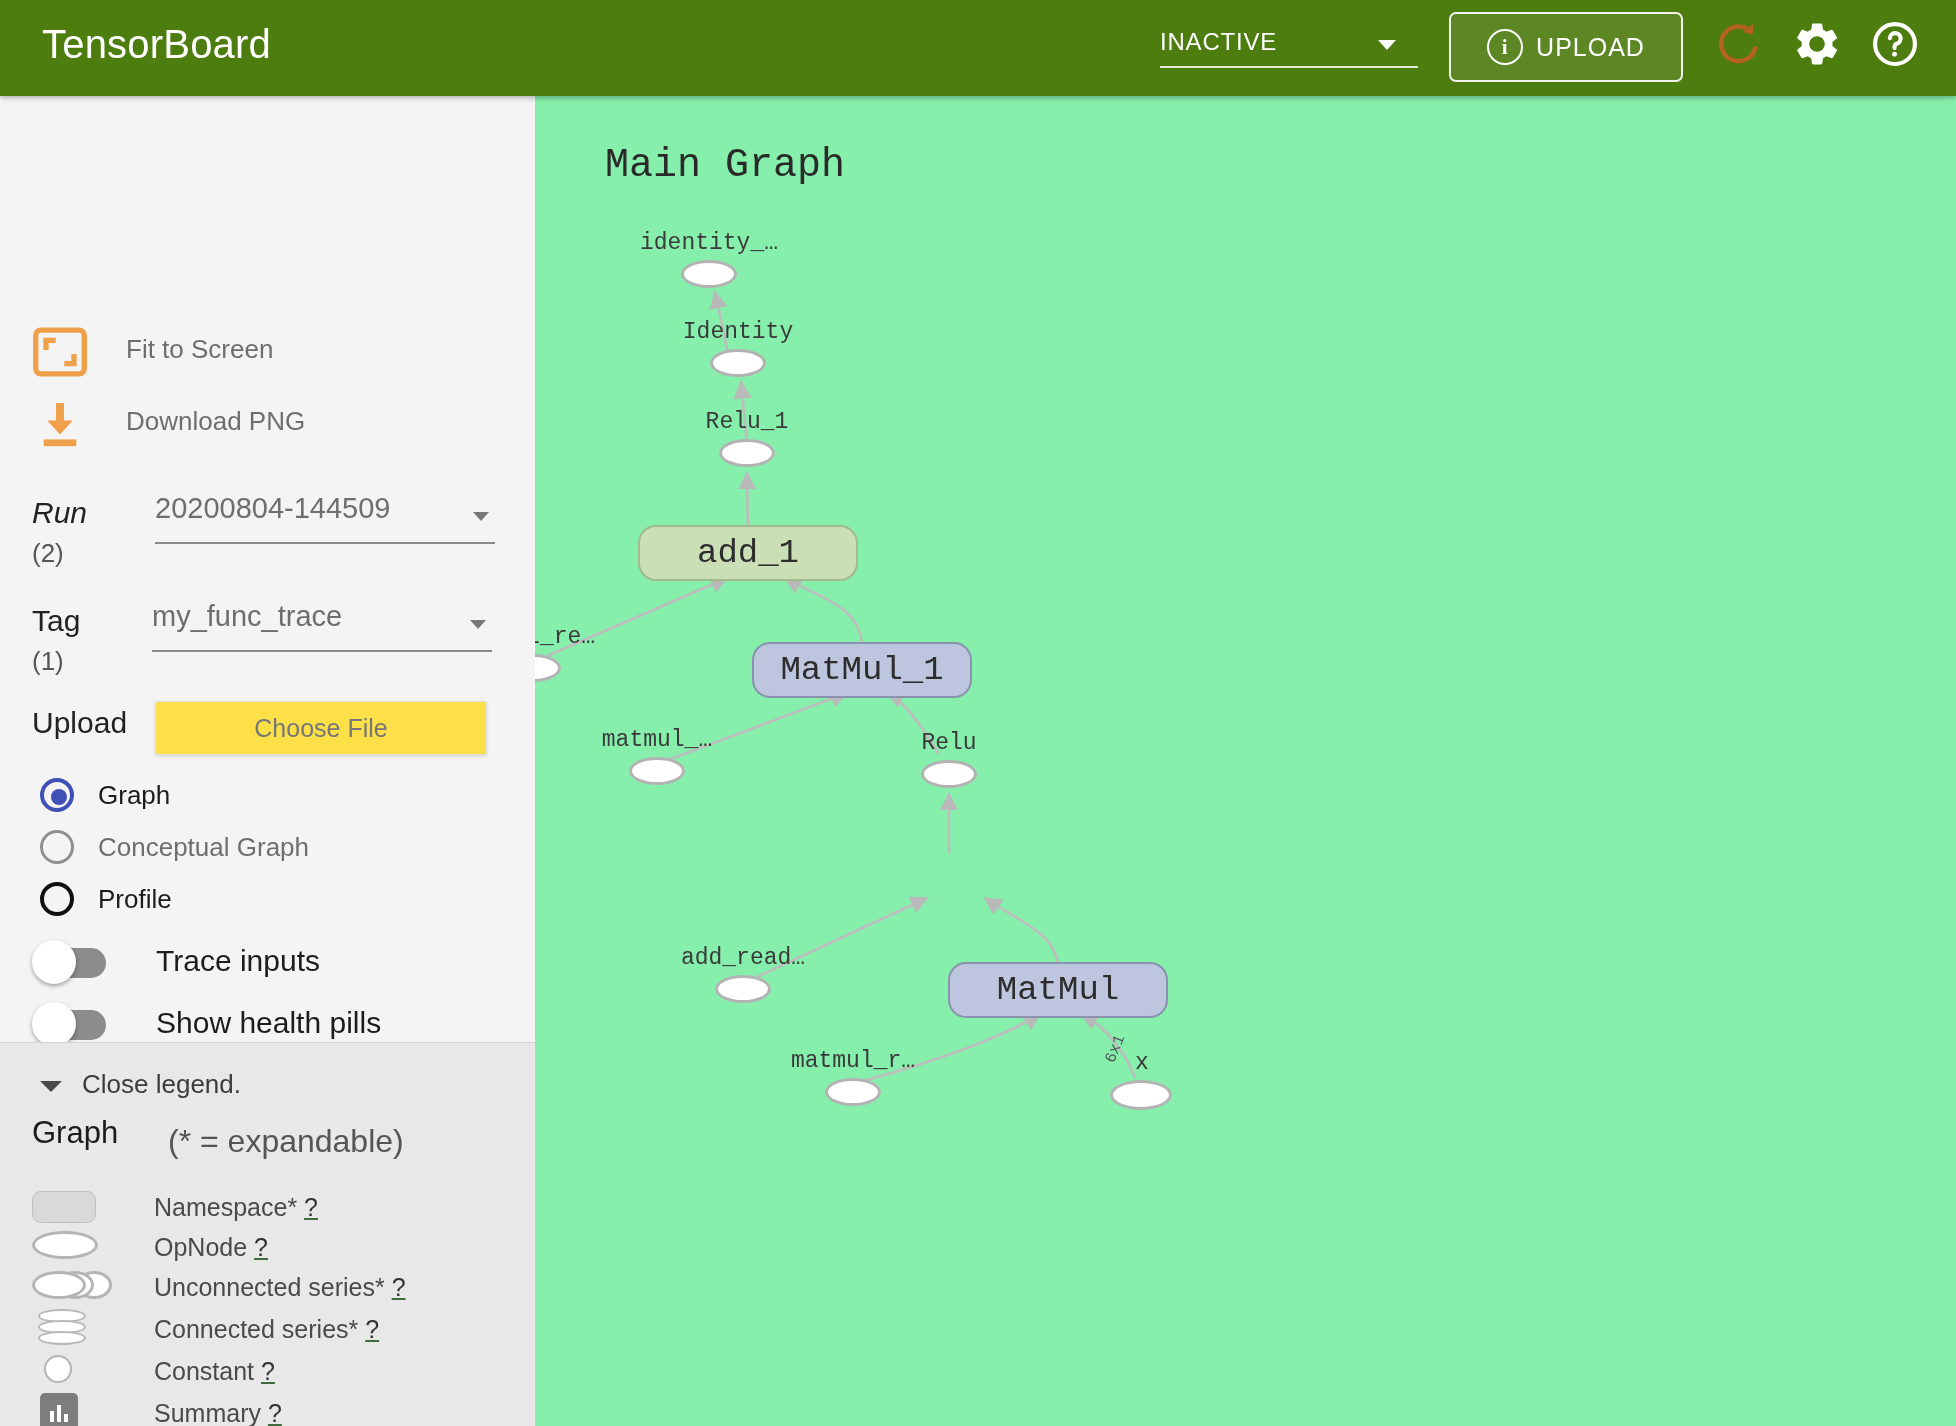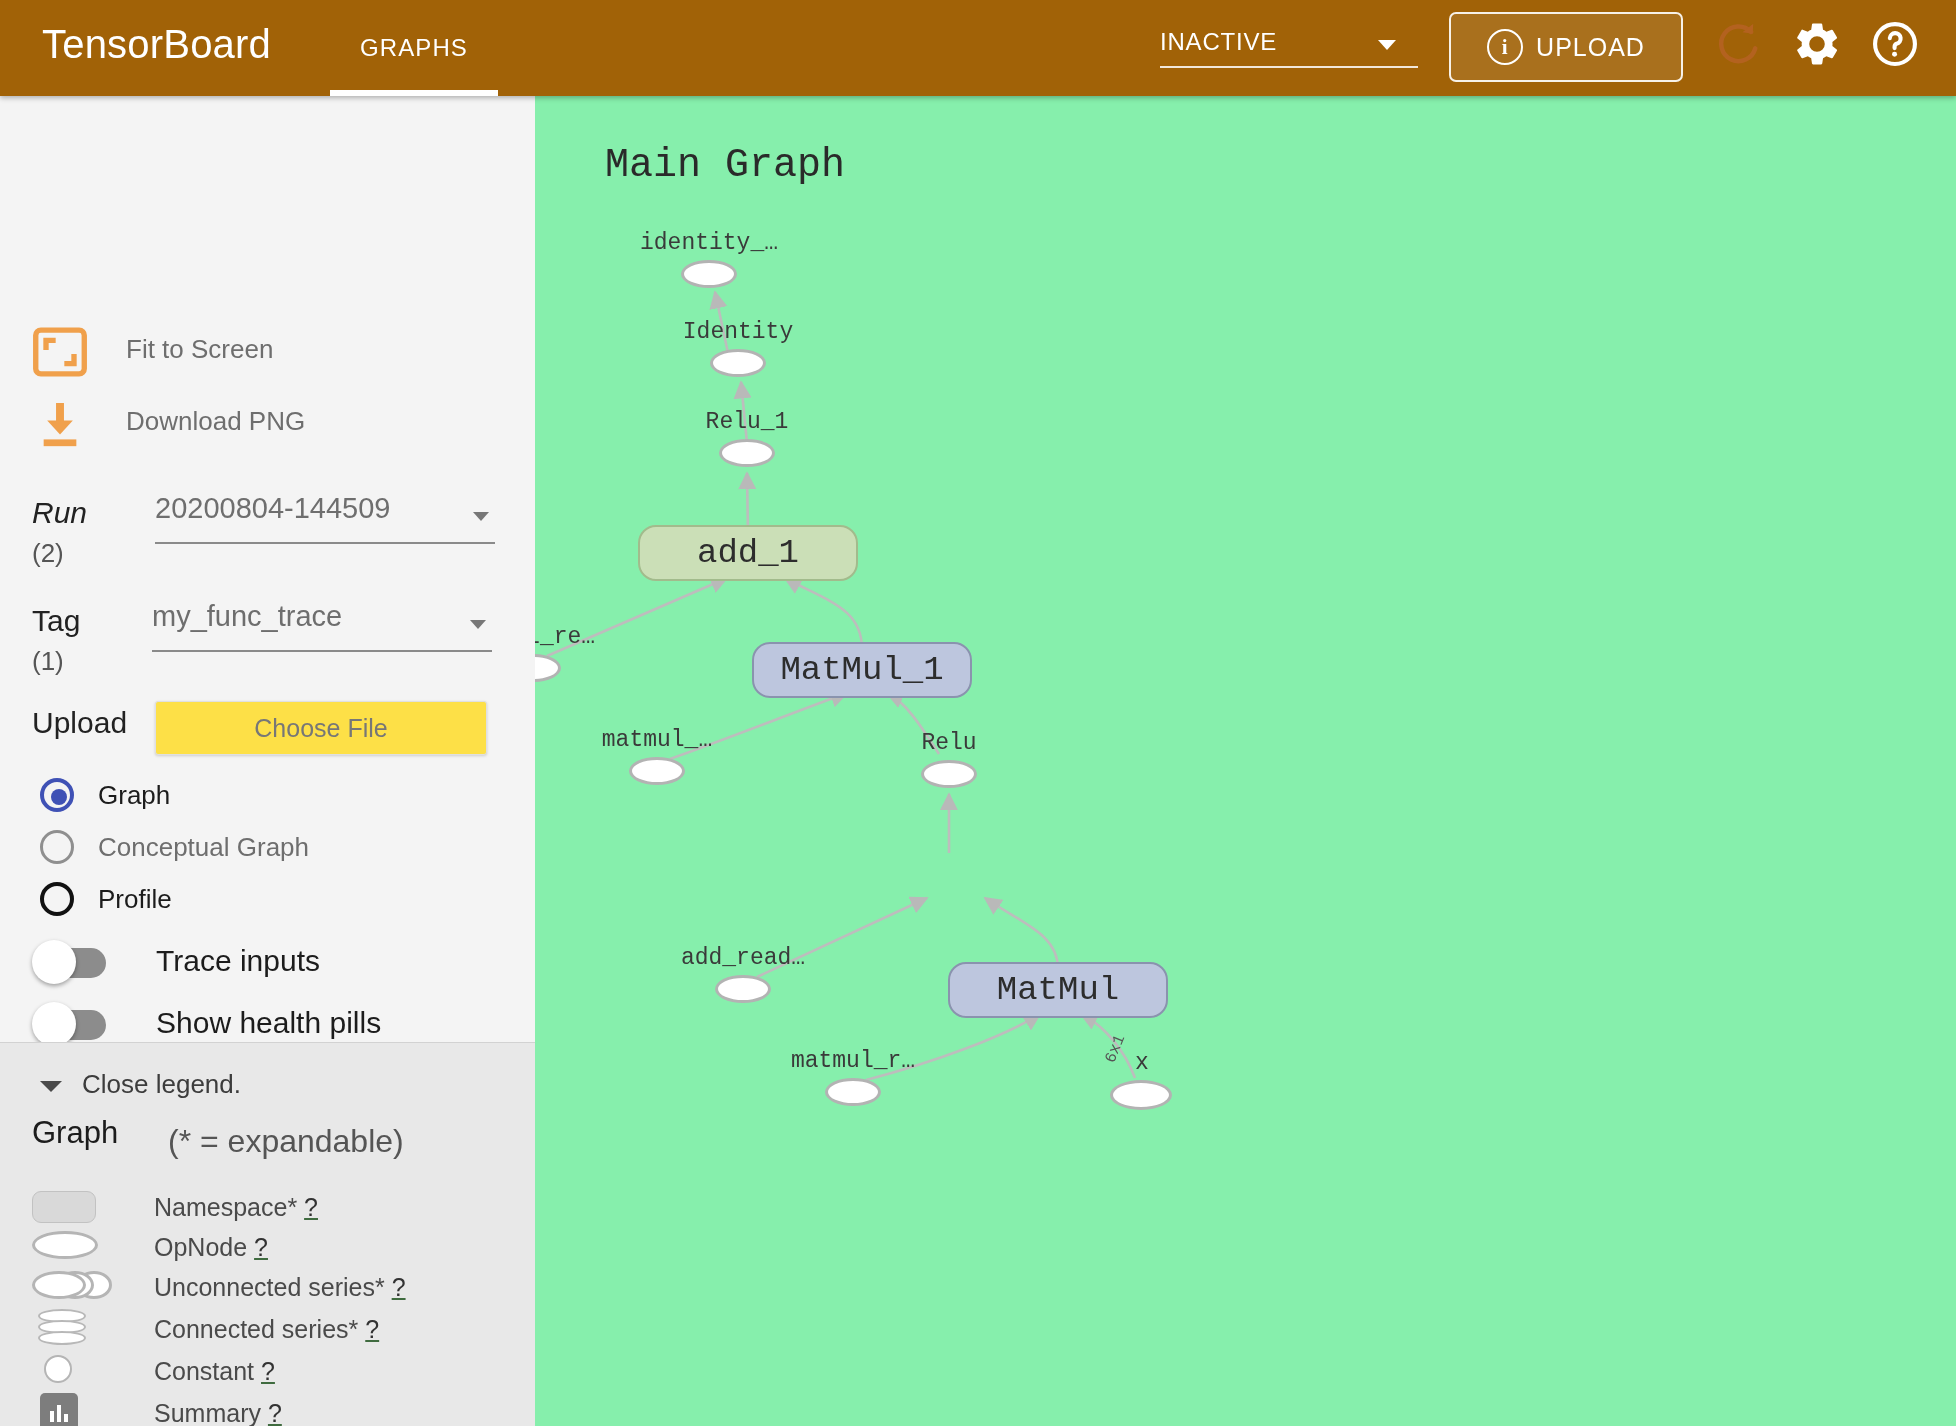--- a/index.html
+++ b/index.html
@@ -7,21 +7,21 @@
     width:1956px;height:1426px;overflow:hidden;
     font-family:"Liberation Sans", sans-serif;
     background:#ffffff;
     -webkit-font-smoothing:antialiased;
   }
   #app{position:relative;width:1956px;height:1426px;}
 
   
   #header{
     position:absolute;left:0;top:0;width:1956px;height:96px;
-    background:#a16207;
+    background:#4d7c0f;
     box-shadow:0 2px 5px rgba(0,0,0,.28);
     z-index:20;
   }
   #brand{
     position:absolute;left:42px;top:22px;
     font-size:40px;color:#ffffff;font-weight:400;letter-spacing:.2px;
   }
   #tabs{position:absolute;left:330px;top:0;height:96px;}
   .tab{
     position:relative;display:inline-block;height:96px;line-height:96px;
@@ -198,23 +198,20 @@
   }
 </style>
 </head>
 <body>
 
 <div id="app">
 
   <div id="header">
     <div id="brand">TensorBoard</div>
 
-    <div id="tabs">
-      <div class="tab active">GRAPHS</div>
-    </div>
 
     <div id="inactive-select">
       <span class="val">INACTIVE</span>
       <span class="caret"></span>
       <span class="under"></span>
     </div>
 
     <div id="upload-btn">
       <span class="info-circle">i</span>
       <span>UPLOAD</span>

